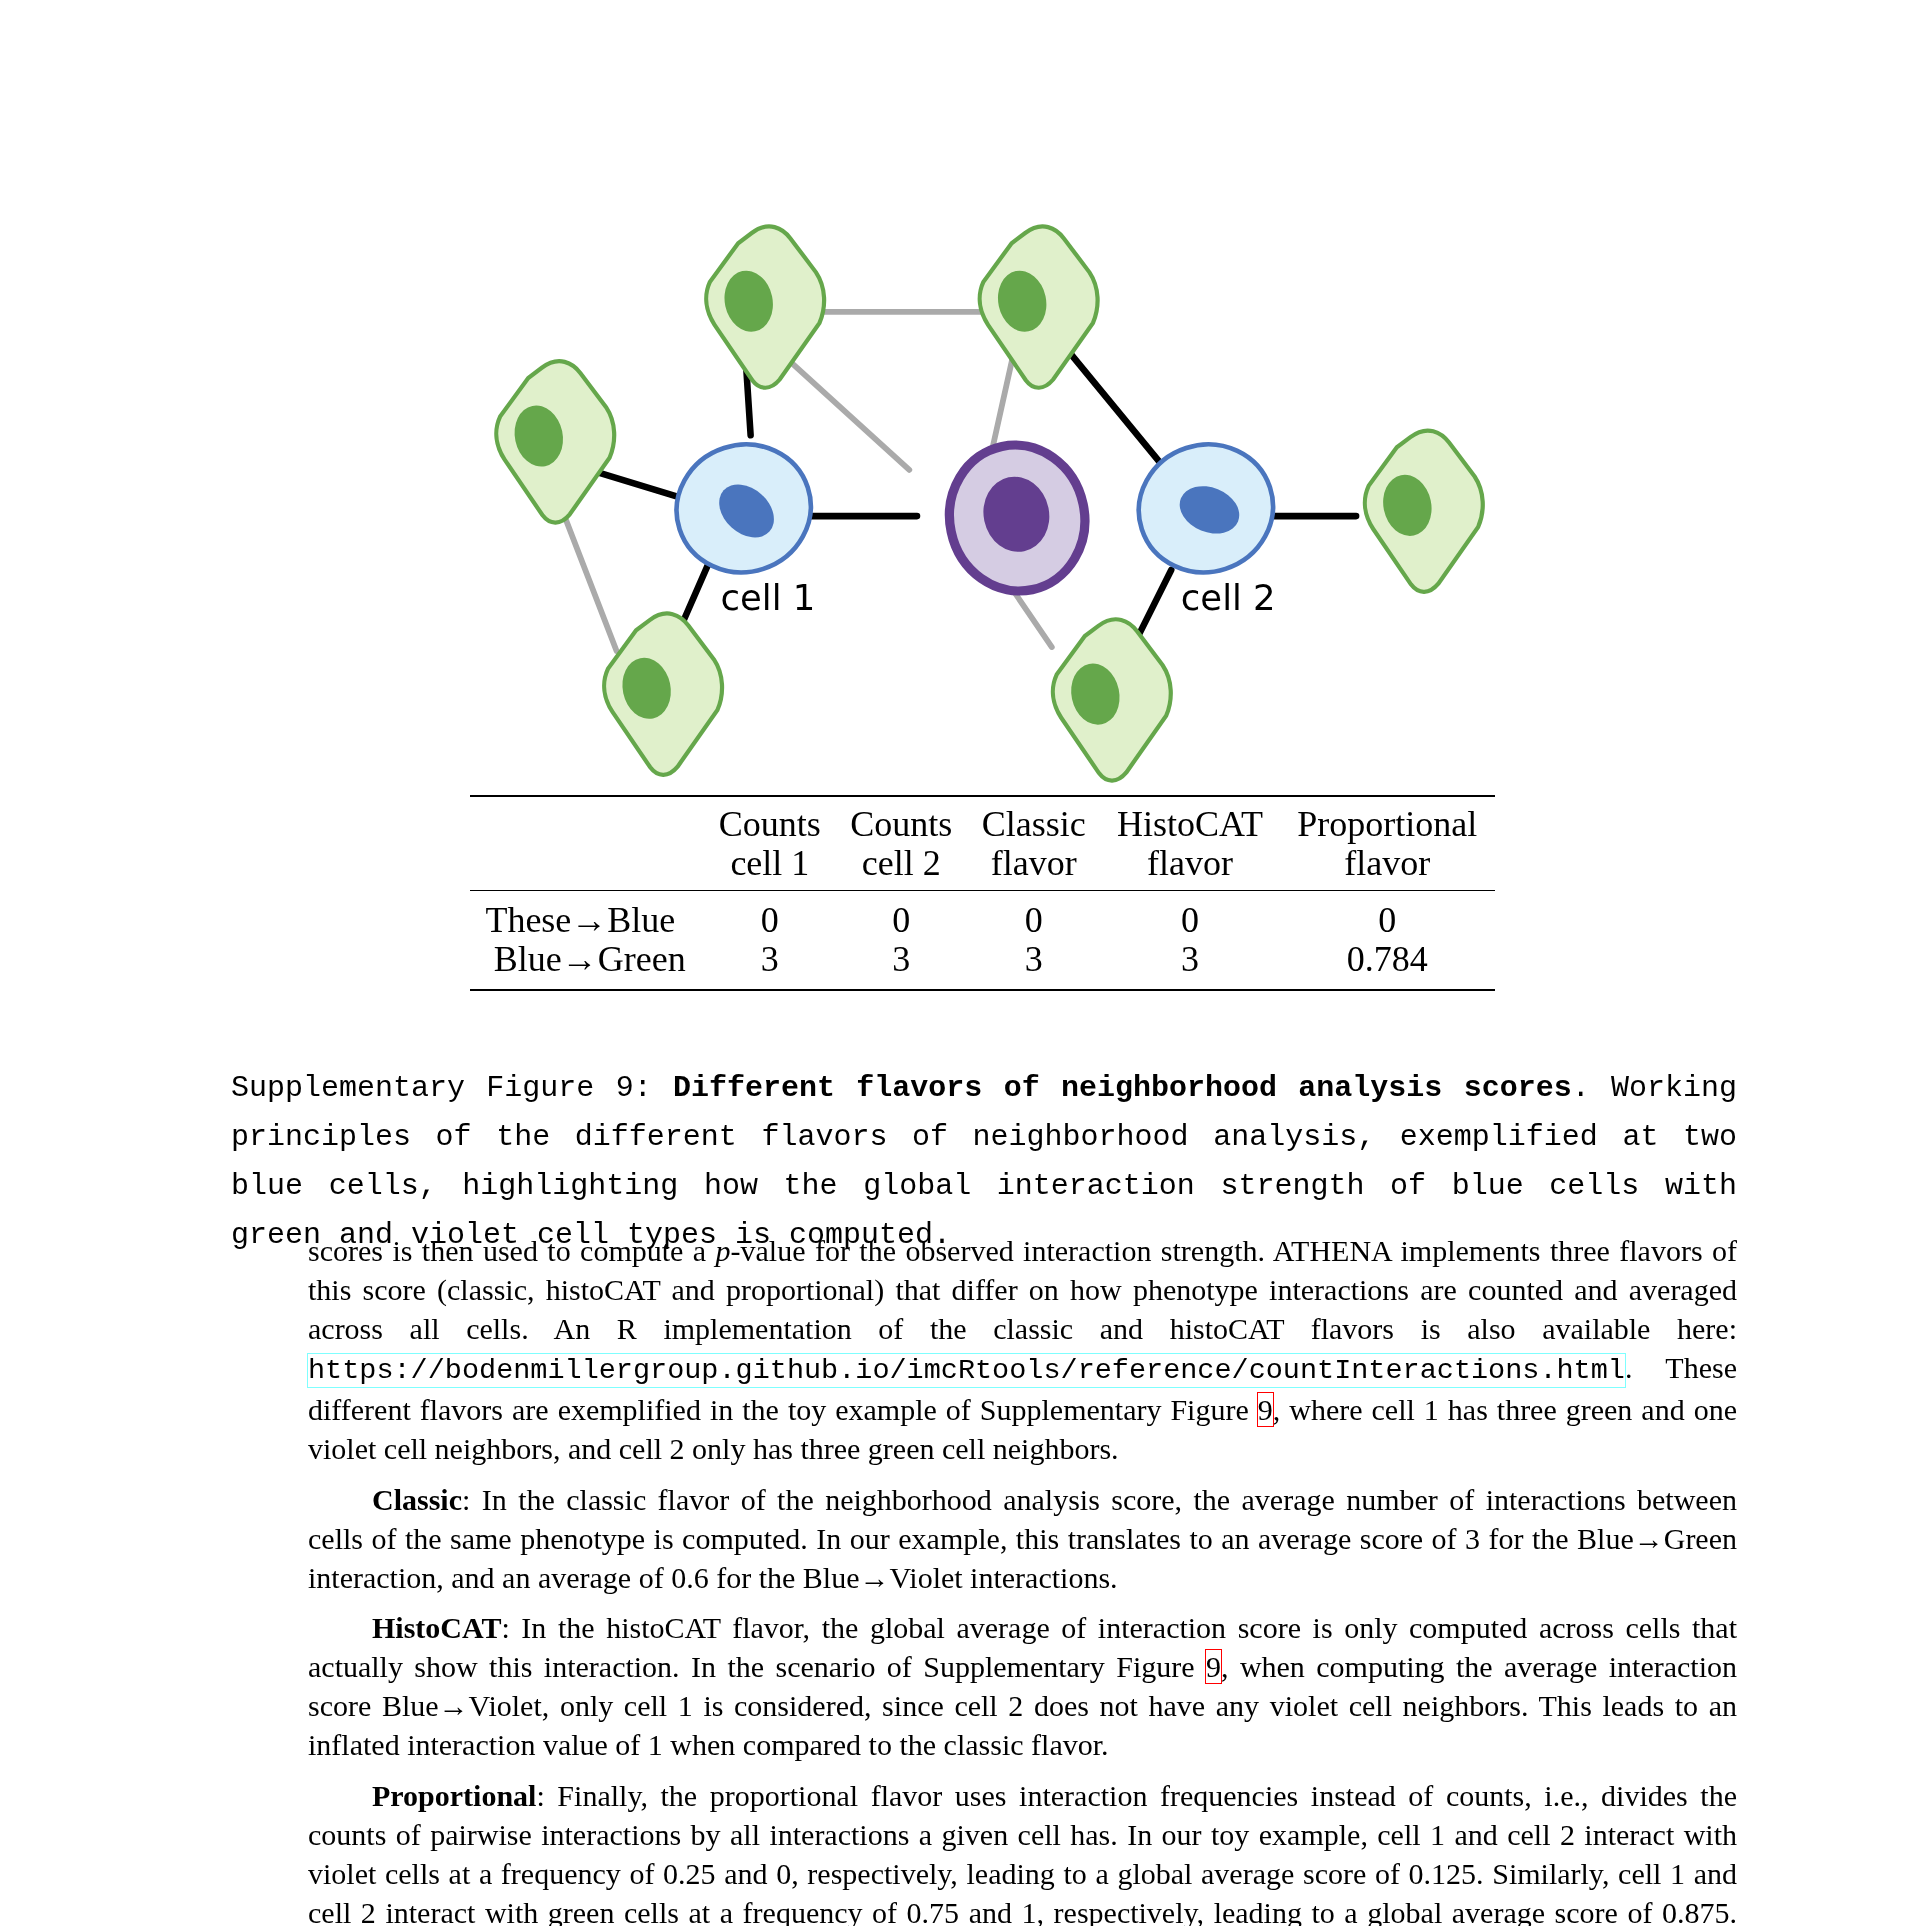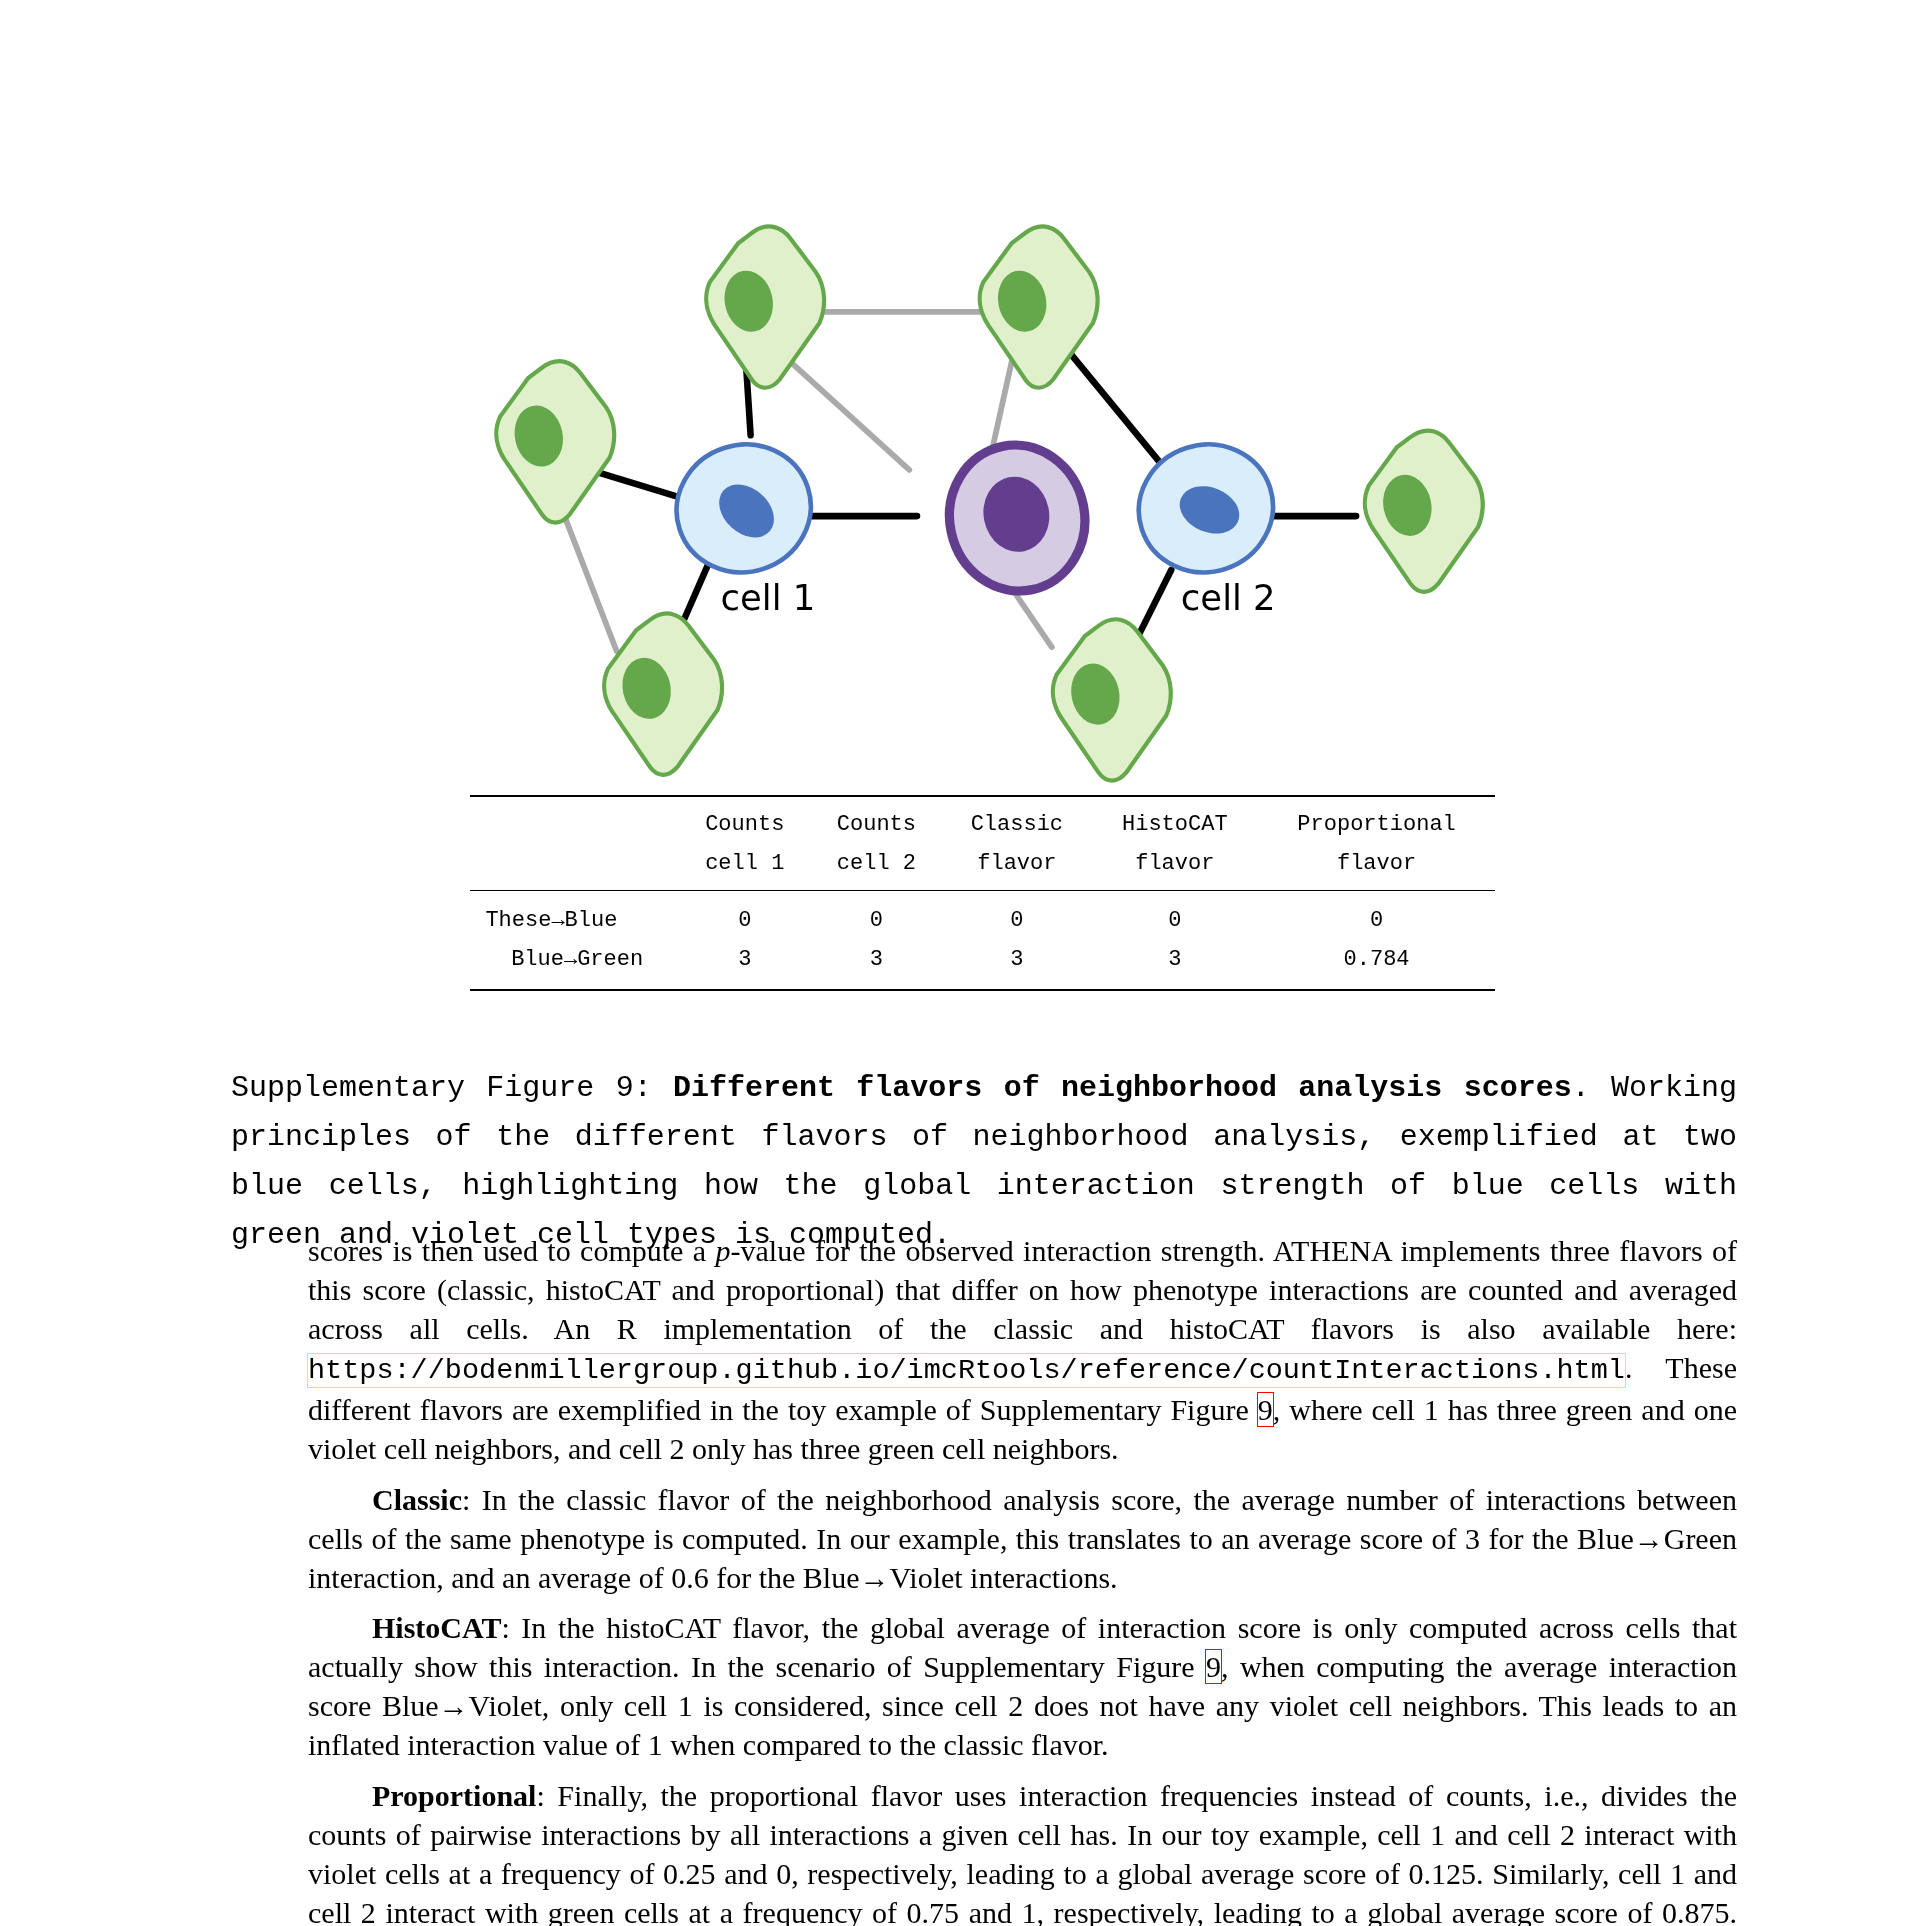--- a/index.html
+++ b/index.html
@@ -3,21 +3,21 @@
 <meta charset="utf-8">
 <style>
   html, body { margin: 0; padding: 0; background: #ffffff; }
   body { width: 1965px; height: 2542px; position: relative; overflow: hidden;
          font-family: "DejaVu Serif", "Liberation Serif", serif; color: #000; }
   #figure { position: absolute; left: 424px; top: 200px; width: 1117px; height: 586px; }
   #figure svg { width: 100%; height: 100%; }
   .cell-label { font-family: "DejaVu Sans", "Liberation Sans", sans-serif; font-size: 92px; fill: #000; }
 
   #table-wrap { position: absolute; left: 470px; top: 795px; width: 1025px; }
-  table.flavors { width: 100%; border-collapse: collapse; font-family: Liberation Mono, monospace; font-size: 22px; line-height: 39px; }
+  table.flavors { width: 100%; border-collapse: collapse; font-family: Liberation Serif, serif; font-size: 36px; line-height: 39px; }
   table.flavors thead tr { border-top: 2.7px solid #000; border-bottom: 1.9px solid #000; }
   table.flavors tbody tr:last-child { border-bottom: 2.7px solid #000; }
   table.flavors th { font-weight: normal; text-align: center; padding: 7.7px 10px 7.7px 10px; vertical-align: bottom; }
   table.flavors th .line { display: block; }
   table.flavors td { text-align: center; padding: 0 10px; }
   table.flavors td.rowlabel { text-align: left; padding-left: 15.4px; white-space: nowrap; }
   table.flavors tbody tr:first-child td { padding-top: 9.2px; }
   table.flavors tbody tr:last-child td { padding-bottom: 10px; text-align: center; }
 
   .caption { position: absolute; left: 231px; top: 1050px; width: 1506px;

